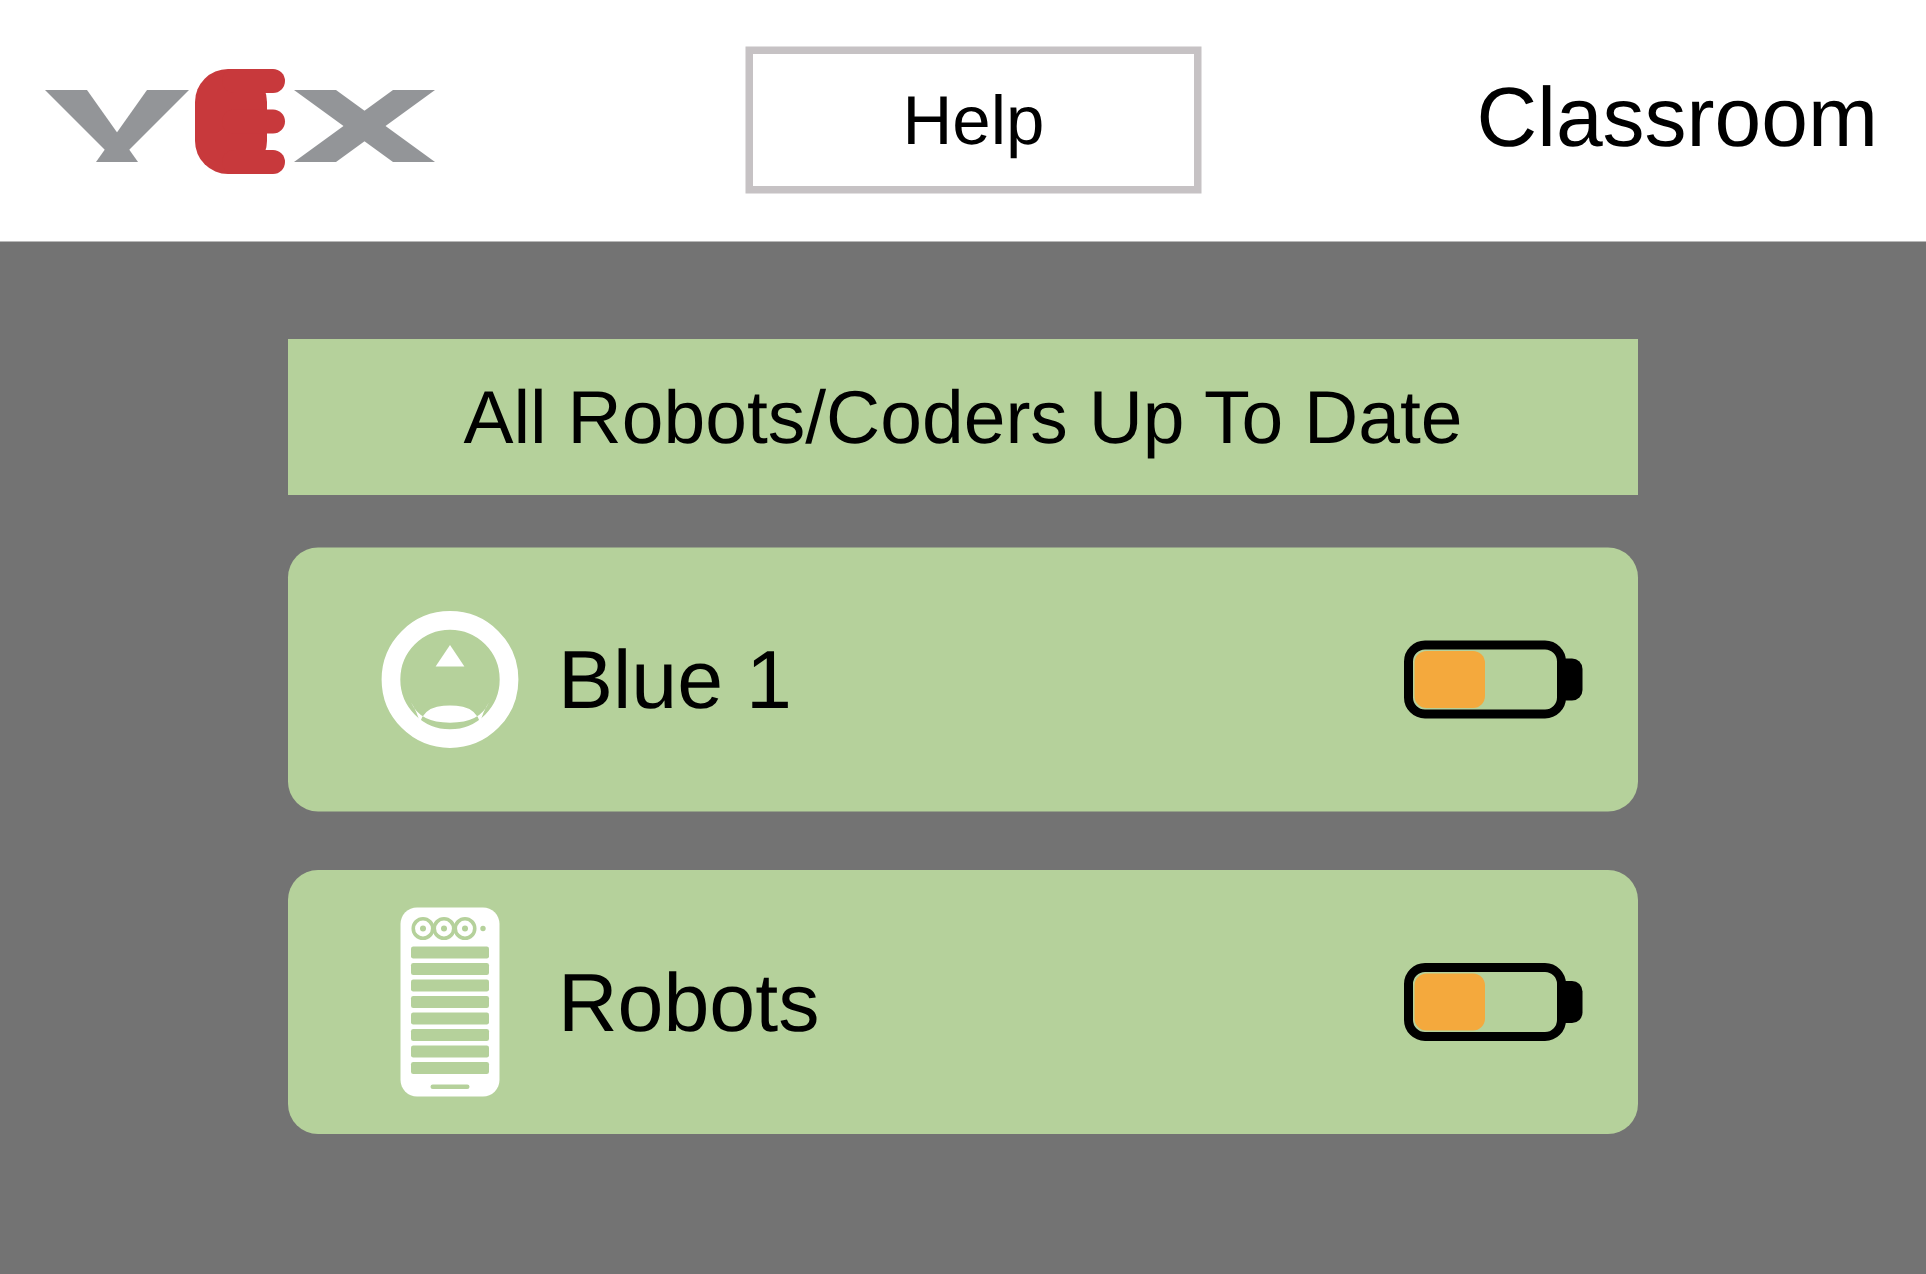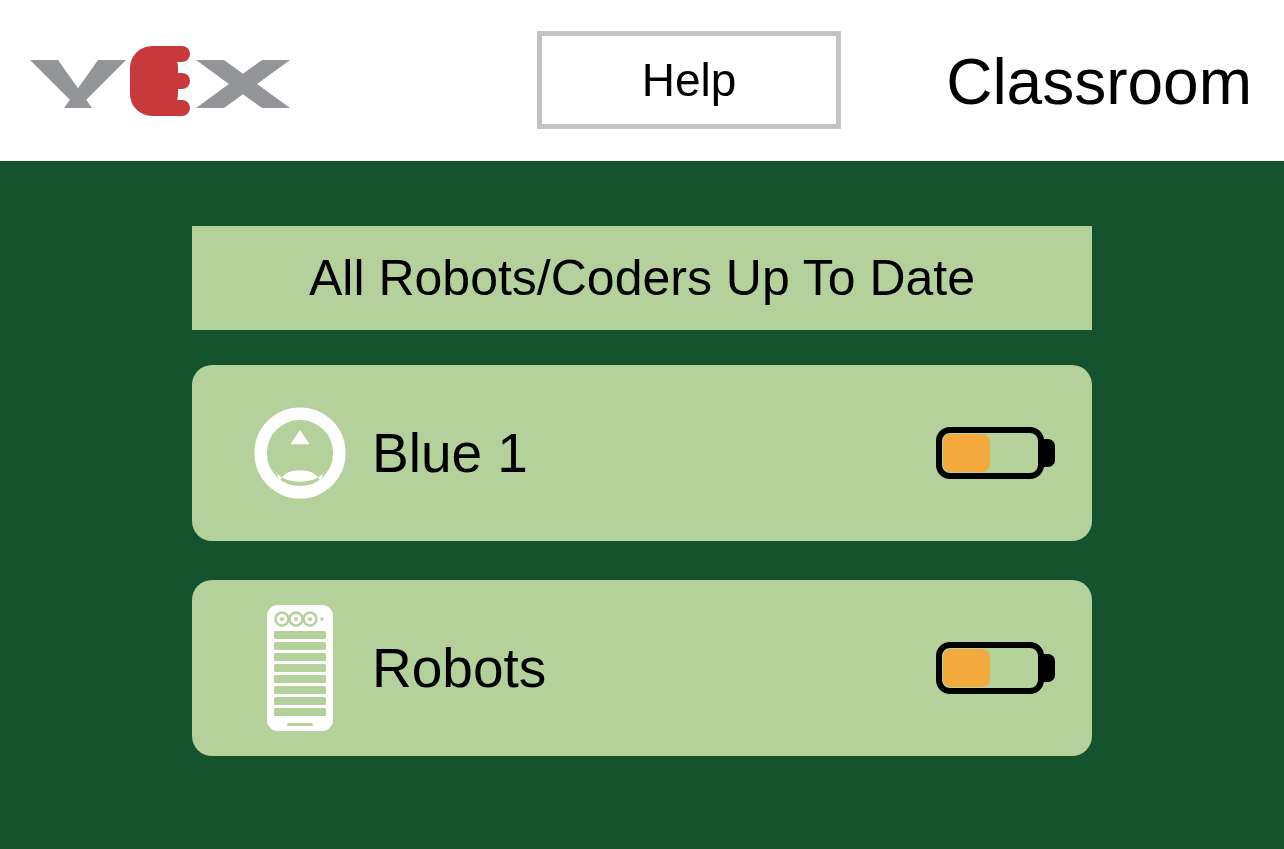--- a/index.html
+++ b/index.html
@@ -47,47 +47,46 @@
     height: 98px;
     background: #ffffff;
     border: 5px solid #c6c2c4;
     box-sizing: border-box;
     display: flex;
     align-items: center;
     justify-content: center;
     cursor: pointer;
     padding: 0;
     font-family: "Liberation Sans", sans-serif;
-    margin-left: 40px;
   }
   .help-button-label {
     font-size: 46px;
     color: #000000;
     line-height: 1;
     font-weight: 400;
   }
 
   .classroom-label {
     position: absolute;
     right: 32px;
     top: 50px;
-    font-size: 64px;
+    font-size: 56px;
     color: #000000;
     line-height: 1;
     white-space: nowrap;
   }
 
   
   .main {
     position: absolute;
     left: 0;
     top: 161px;
     width: 1284px;
     height: 688px;
-    background: #14532d;
+    background: #737373;
   }
 
   .status-banner {
     position: absolute;
     left: 192px;
     top: 65px;
     width: 900px;
     height: 104px;
     background: #b5d19b;
     display: flex;

